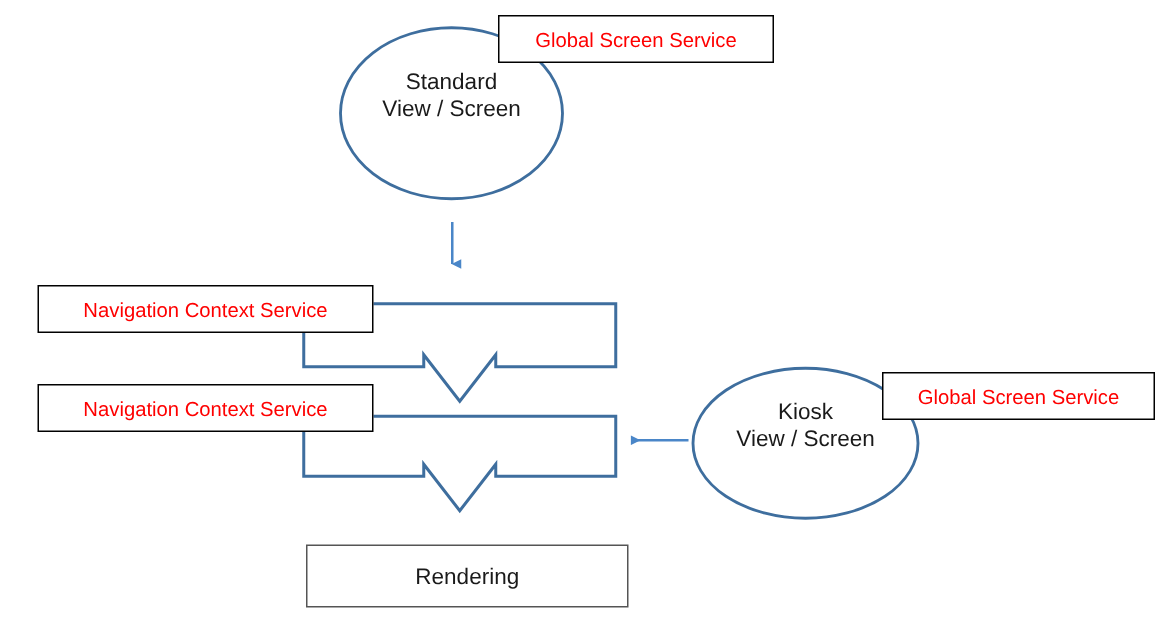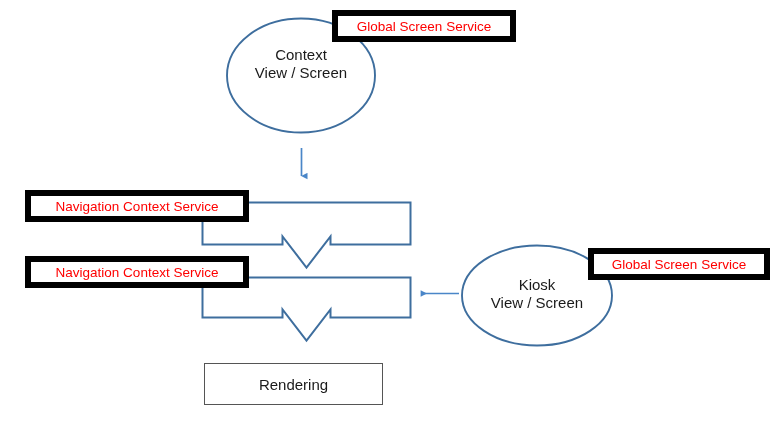--- a/index.html
+++ b/index.html
@@ -20,21 +20,21 @@
     line-height:18px;
     text-align:center;
     white-space:pre-line;
     pointer-events:none;
   }
 
   
   .red-callout{
     position:absolute;
     box-sizing:border-box;
-    border:6px solid #000000;
+    border:1px solid #000000;
     background:#ffffff;
     color:#fe0000;
     font-size:13.5px;
     display:flex;
     align-items:center;
     justify-content:center;
     letter-spacing:0px;
   }
 
   
@@ -75,29 +75,29 @@
 
     <path d="M202.5,277.5 L410.5,277.5 L410.5,317.5 L330.5,317.5 L330.5,309.5
              L306.5,340.5 L282.5,309.5 L282.5,317.5 L202.5,317.5 Z" fill="#ffffff" stroke="#3E6E9E" stroke-width="2"></path>
 
     <line x1="301.5" y1="148" x2="301.5" y2="176" stroke="#4a86c8" stroke-width="1.7" marker-end="url(#thin-arrow-down)"></line>
 
     <line x1="459" y1="293.5" x2="421" y2="293.5" stroke="#4a86c8" stroke-width="1.7" marker-end="url(#thin-arrow-left)"></line>
 
   </svg>
 
-  <div class="shape-label" style="left:231px;top:46px;width:140px;">Context
+  <div class="shape-label" style="left:231px;top:46px;width:140px;">Standard
 View / Screen</div>
 
-  <div class="shape-label" style="left:467px;top:276px;width:140px;">Kiosk
+  <div class="shape-label" style="left:467px;top:266px;width:140px;">Kiosk
 View / Screen</div>
 
 
 
-  <div class="gray-box" style="left:204px;top:363px;width:179px;height:42px;">Rendering</div>
+  <div class="gray-box" style="left:204px;top:363px;width:215px;height:42px;">Rendering</div>
 
   <div class="red-callout" style="left:332px;top:10px;width:184px;height:32px;">Global Screen Service</div>
 
   <div class="red-callout" style="left:588px;top:248px;width:182px;height:32px;">Global Screen Service</div>
 
   <div class="red-callout" style="left:25px;top:190px;width:224px;height:32px;">Navigation Context Service</div>
 
   <div class="red-callout" style="left:25px;top:256px;width:224px;height:32px;">Navigation Context Service</div>
 
 </div>

